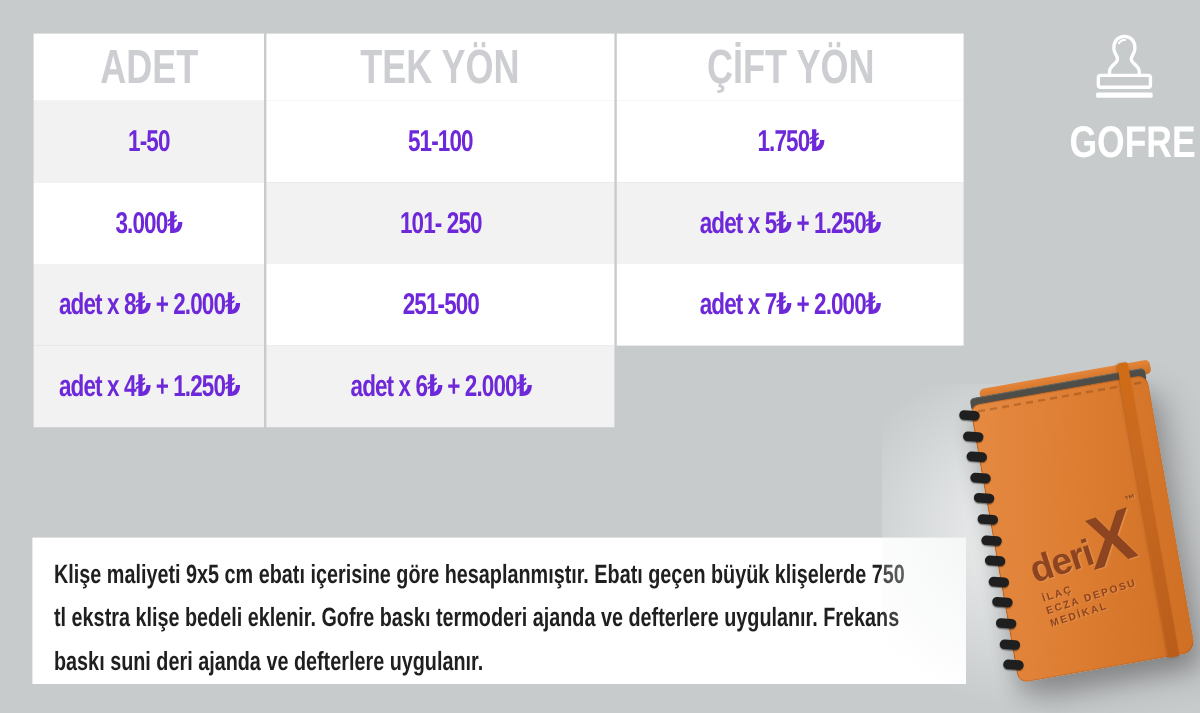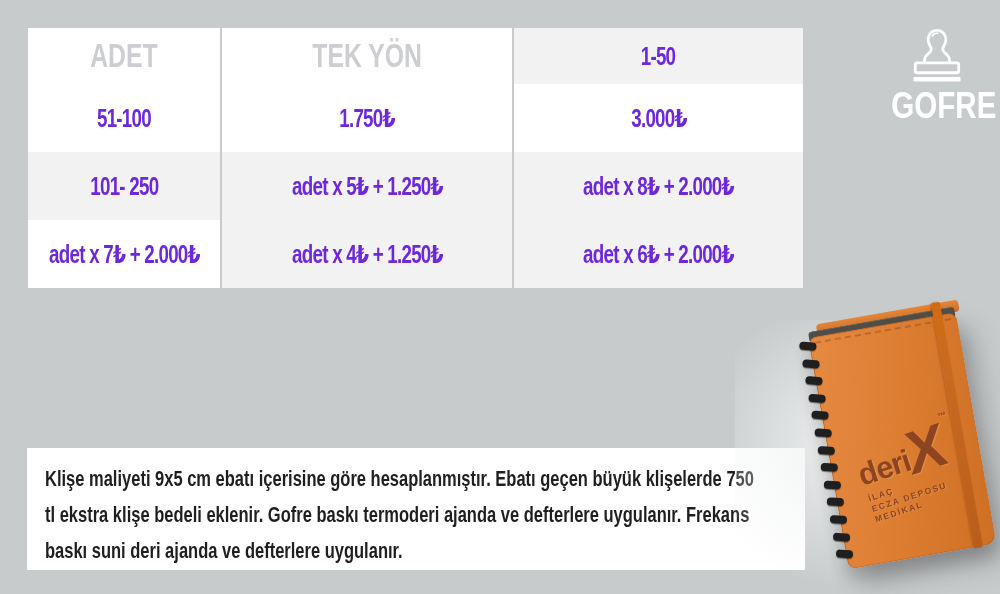--- a/index.html
+++ b/index.html
@@ -13,29 +13,29 @@
 
   
   .price-table{
     position:absolute;left:28px;top:28px;width:775px;height:396px;
     display:grid;grid-template-columns:192px 290px 289px;
     grid-template-rows:56px repeat(5,68px);
     column-gap:2px;row-gap:0;
   }
   .cell{display:flex;align-items:center;justify-content:center;
     font-weight:700;font-size:25px;color:#6d28d9;letter-spacing:-1px;}
-  .cell.head{background:#ffffff;font-size:33px;color:#ccced1;letter-spacing:0;}
+  .cell.head{background:#ffffff;font-size:40px;color:#ccced1;letter-spacing:0;}
   .cell.shade{background:#f2f2f2;}
   .cell.plain{background:#ffffff;}
 
   
   .badge{position:absolute;left:878px;top:24px;width:118px;text-align:center;color:#ffffff;}
   .badge svg{display:block;margin:0 auto;}
   .badge-line{font-weight:700;font-size:37px;line-height:36px;letter-spacing:0;}
-  .badge-lines{margin-top:0;}
+  .badge-lines{margin-top:13px;}
 
   
   .note{
     position:absolute;left:27px;top:448px;width:778px;height:122px;
     background:#ffffff;box-sizing:border-box;padding:13px 0 0 18px;
   }
   .note-line{font-weight:700;font-size:22px;line-height:36px;color:#1f1f1f;letter-spacing:0;}
 
   
   .glow{
@@ -91,40 +91,46 @@
 </head>
 <body>
 
 <div class="price-table">
     <div class="cell head">
       <span class="cond">ADET</span>
     </div>
     <div class="cell head">
       <span class="cond">TEK YÖN</span>
     </div>
+    <div class="cell head">
+      <span class="cond">ÇİFT YÖN</span>
+    </div>
     <div class="cell shade">
       <span class="cond">1-50</span>
     </div>
     <div class="cell plain">
       <span class="cond">51-100</span>
     </div>
     <div class="cell plain">
       <span class="cond">1.750₺</span>
     </div>
     <div class="cell plain">
       <span class="cond">3.000₺</span>
     </div>
     <div class="cell shade">
       <span class="cond">101- 250</span>
     </div>
     <div class="cell shade">
       <span class="cond">adet x 5₺ + 1.250₺</span>
     </div>
     <div class="cell shade">
       <span class="cond">adet x 8₺ + 2.000₺</span>
+    </div>
+    <div class="cell plain">
+      <span class="cond">251-500</span>
     </div>
     <div class="cell plain">
       <span class="cond">adet x 7₺ + 2.000₺</span>
     </div>
     <div class="cell shade">
       <span class="cond">adet x 4₺ + 1.250₺</span>
     </div>
     <div class="cell shade">
       <span class="cond">adet x 6₺ + 2.000₺</span>
     </div>

